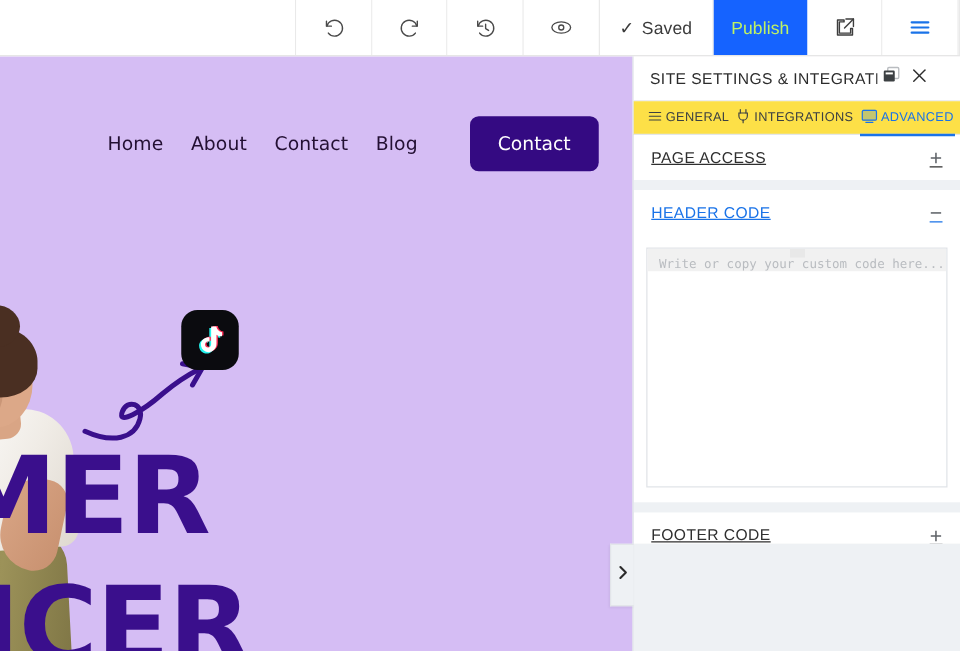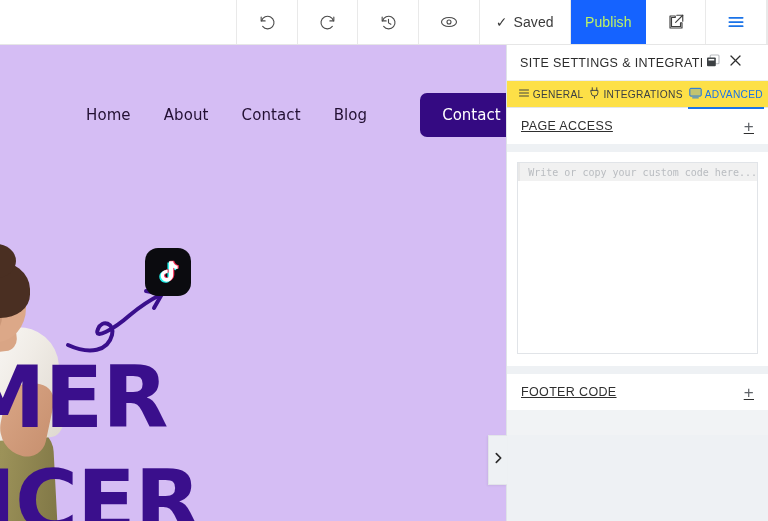--- a/index.html
+++ b/index.html
@@ -36,21 +36,21 @@
   }
   .tb-end { flex: 1; border-left: 1px solid #e9e9e9; background: #fff; }
 
   
   .preview {
     position: absolute; top: 45px; left: 0; width: 768px; height: 476px;
     background: #d5bdf4; overflow: hidden;
   }
   .hero-nav {
     position: absolute; top: 42px; left: 0; width: 500px; height: 56px;
-    display: flex; align-items: center; gap: 33px; padding-left: 86px;
+    display: flex; align-items: center; gap: 22px; padding-left: 86px;
   }
   .hero-nav a {
     font-size: 15px; color: #231033; text-decoration: none;
     font-family: "DejaVu Sans", sans-serif; letter-spacing: .1px;
   }
   .hero-contact {
     margin-left: 20px; background: #340a82; color: #ffffff;
     font-size: 15px; padding: 13px 22px; border-radius: 7px;
     font-family: "DejaVu Sans", sans-serif; cursor: pointer;
   }
@@ -151,21 +151,21 @@
   .sec-row.open .sec-toggle { color: #5f6368; }
   .sec-gap { height: 8px; background: #eef1f4; }
 
   .code-wrap { background: #ffffff; padding: 10px 10px 12px 10px; }
   .code-area {
     width: 100%; height: 192px; border: 1px solid #e1e4e8; background: #ffffff;
     position: relative; overflow: hidden;
   }
   .code-line1 {
     position: absolute; left: 0; top: 0; right: 0; height: 18px;
-    background: #f1f1f1; display: flex; align-items: center;
+    background: #f1f1f1; display: flex; align-items: center; flex-direction: column;
   }
   .code-gutter { width: 12px; height: 18px; background: #e8e8e8; }
   .code-ph {
     padding-left: 8px; font-family: "DejaVu Sans Mono", monospace;
     font-size: 10px; color: #b9bcc0; white-space: nowrap;
   }
 
   .panel-tail { flex: 0 0 auto; background: #eef1f4; }
 
   
@@ -361,20 +361,24 @@
 
     <div class="panel-body">
 
       <div class="sec-row">
         <span>PAGE ACCESS</span>
         <span class="sec-toggle">+</span>
       </div>
 
       <div class="sec-gap"></div>
 
+      <div class="sec-row open">
+        <span>HEADER CODE</span>
+        <span class="sec-toggle">−</span>
+      </div>
 
       <div class="code-wrap">
         <div class="code-area">
           <div class="code-line1">
             <div class="code-gutter"></div>
             <div class="code-ph">Write or copy your custom code here...</div>
           </div>
         </div>
       </div>
 

